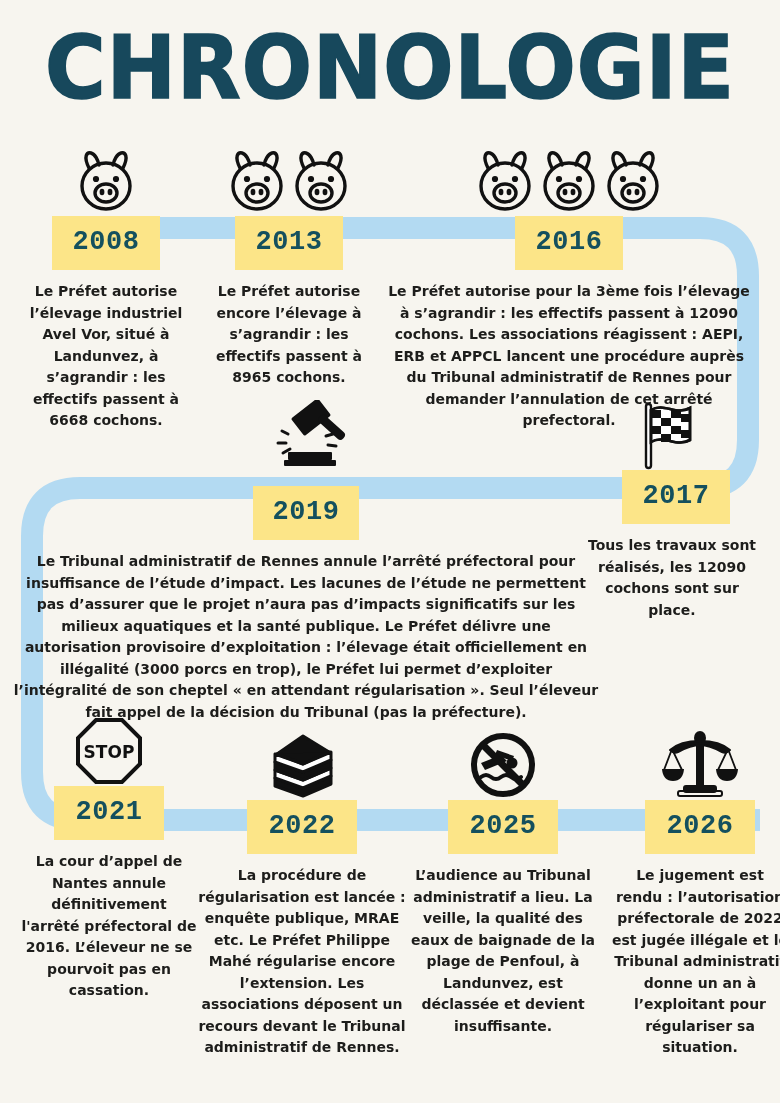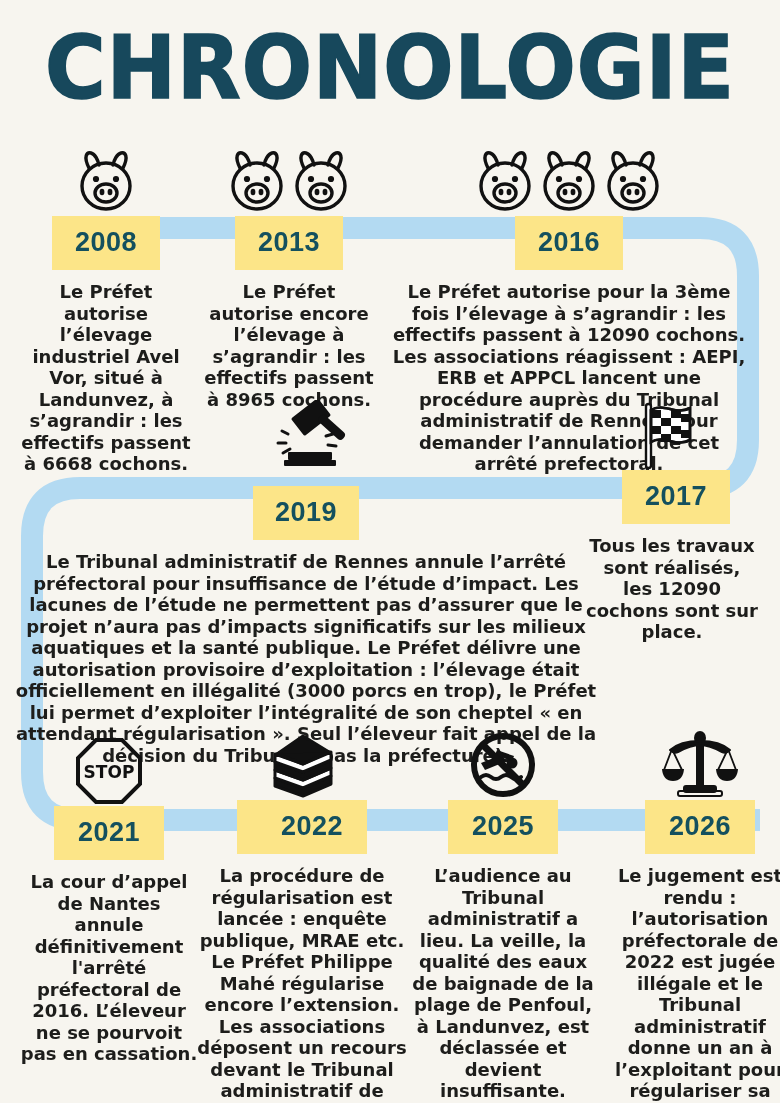--- a/index.html
+++ b/index.html
@@ -41,27 +41,27 @@
     background:#fce588;
     color:#14505e;
     font-weight:bold;
     font-size:27px;
     line-height:27px;
     text-align:center;
     padding:13px 0 14px 0;
     margin:0 auto;
     position:relative;
     z-index:3;
-    font-family:Liberation Sans, sans-serif;
+    font-family:Liberation Mono, monospace;
     letter-spacing:0.5px;
   }
   .body{
     margin-top:11px;
     text-align:center;
-    font-size:18px;
+    font-size:14px;
     line-height:21.5px;
     font-weight:bold;
     color:#1d1d1b;
     font-family:"DejaVu Sans",sans-serif;
   }
 
   
   #e2008{left:18px;top:146px;width:176px;}
   #e2008 .badge{width:108px;}
   #e2013{left:200px;top:146px;width:178px;}
@@ -70,24 +70,24 @@
   #e2016 .badge{width:108px;}
 
   
   #e2019{left:12px;top:400px;width:588px;}
   #e2019 .badge{width:106px;margin-top:16px;}
   #e2019 .icons{justify-content:center;}
   #e2017{left:586px;top:400px;width:172px;}
   #e2017 .badge{width:108px;margin-left:36px;}
 
   
-  #e2021{left:20px;top:736px;width:178px;}
+  #e2021{left:20px;top:716px;width:178px;}
   #e2021 .badge{width:110px;}
   #e2022{left:196px;top:730px;width:212px;}
-  #e2022 .badge{width:110px;padding-left:20px;}
+  #e2022 .badge{width:110px;}
   #e2025{left:410px;top:730px;width:186px;}
   #e2025 .badge{width:110px;}
   #e2026{left:596px;top:730px;width:178px;margin-left:15px;}
   #e2026 .badge{width:110px;}
 
   .icon-svg{display:block;}
 </style>
 </head>
 <body>
 

